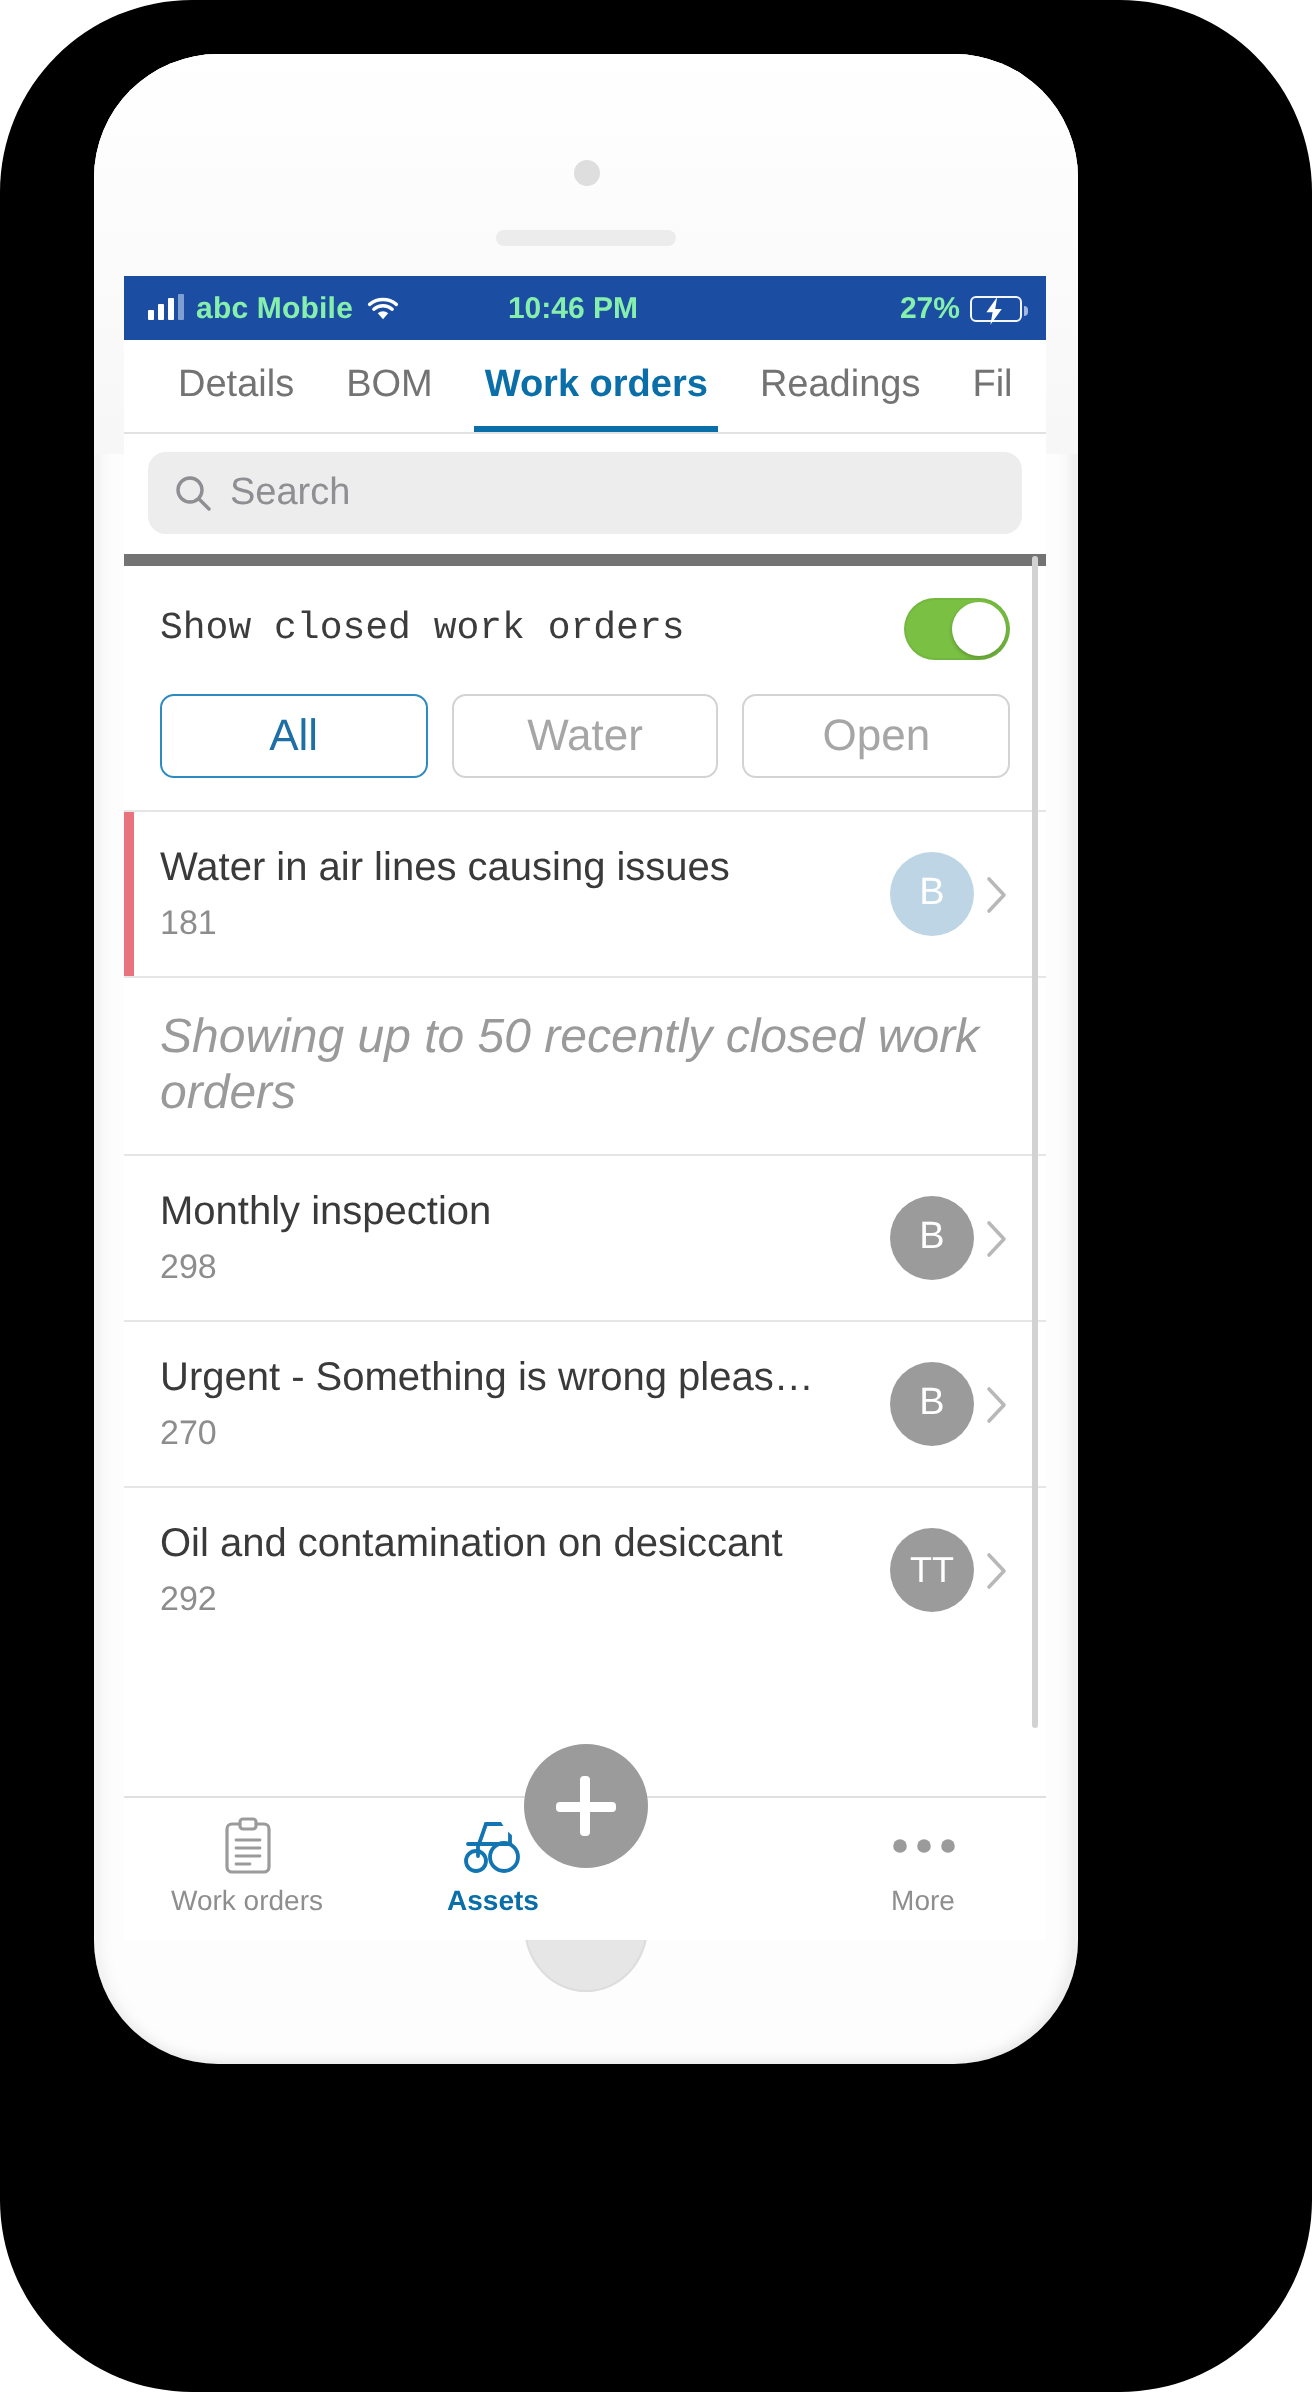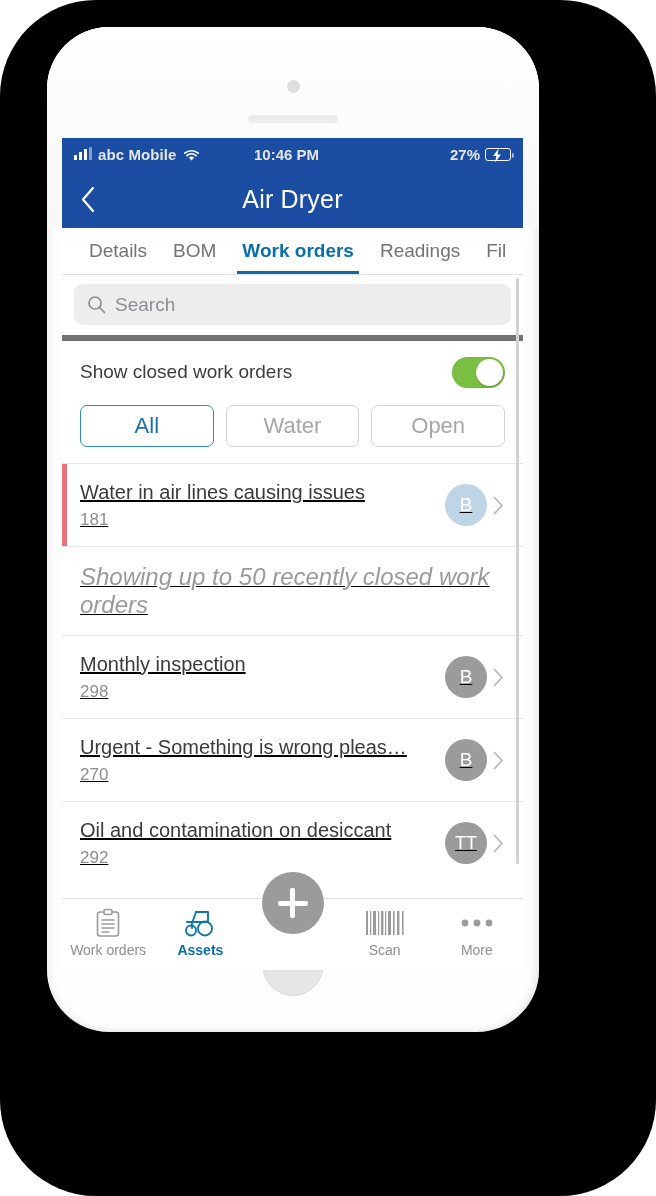--- a/index.html
+++ b/index.html
@@ -64,21 +64,21 @@
     width: 461px; height: 832px;
     background: #ffffff;
     overflow: hidden;
   }
 
   
   .statusbar {
     height: 32px; background: #1b4ea3;
     display: flex; align-items: center;
     padding: 0 12px;
-    color: #e5e5e5; font-size: 15px; font-weight: bold;
+    color: #86efac; font-size: 15px; font-weight: bold;
     position: relative;
   }
   .sb-left { display: flex; align-items: center; gap: 6px; }
   .bars { display: flex; align-items: flex-end; gap: 2px; height: 12px; }
   .bars i { display: block; width: 3px; background: #ffffff; border-radius: .5px; }
   .bars i:nth-child(1){ height: 5px; }
   .bars i:nth-child(2){ height: 8px; }
   .bars i:nth-child(3){ height: 11px; }
   .bars i:nth-child(4){ height: 13px; background: #7f9fd0; }
   .carrier { font-size: 15px; letter-spacing: .1px; }
@@ -151,21 +151,21 @@
     padding: 0 13px;
   }
   .search-ph { font-size: 19px; color: #8e8e93; }
 
   
   .toggle-row {
     height: 62px; background: #ffffff;
     display: flex; align-items: center; justify-content: space-between;
     padding: 0 18px 0 18px;
   }
-  .toggle-label { font-size: 19px; color: #3c3c3c; }
+  .toggle-label { font-size: 19px; color: #3c3c3c; font-family: Liberation Mono, monospace; }
   .switch {
     width: 53px; height: 31px; border-radius: 16px;
     background: #7ac143; position: relative; cursor: pointer;
     box-shadow: inset 0 0 0 1px rgba(0,0,0,.05);
   }
   .switch .knob {
     position: absolute; top: 2px; right: 2px;
     width: 27px; height: 27px; border-radius: 50%;
     background: #ffffff; box-shadow: 0 1px 2px rgba(0,0,0,.25);
   }
@@ -177,21 +177,21 @@
   }
   .chip {
     flex: 1; height: 42px; border-radius: 7px;
     border: 1px solid #d3d3d3; background: #ffffff;
     display: flex; align-items: center; justify-content: center;
     font-size: 22px; color: #a6a6a6; cursor: pointer;
   }
   .chip.active { border-color: #2e8bc0; color: #1d6fa5; }
 
   
-  .list { background: #be185d; text-decoration: underline; }
+  .list { background: #be185d; }
   .row {
     position: relative;
     display: flex; align-items: center;
     padding: 14px 14px 14px 18px;
     border-top: 1px solid #e6e6e6;
     min-height: 83px; cursor: pointer;
     background: #ffffff;
   }
   .row.accent::before {
     content: ""; position: absolute; left: 0; top: 0; bottom: 0;
@@ -301,28 +301,20 @@
       <span class="batt-pct">27%</span>
       <span class="batt">
         <span class="batt-fill"></span>
         <svg class="bolt" width="14" height="15" viewBox="0 0 14 15">
           <path d="M8.6 0.5 L3.2 8.1 h3.1 L5.2 14.4 L10.9 6.5 H7.6 Z" fill="#ffffff"></path>
         </svg>
       </span>
     </div>
   </div>
 
-  <div class="navbar">
-    <div class="back-btn">
-      <svg width="16" height="27" viewBox="0 0 16 27">
-        <path d="M13 2 L3 13.5 L13 25" stroke="#ffffff" stroke-width="2.2" fill="none" stroke-linecap="round" stroke-linejoin="round"></path>
-      </svg>
-    </div>
-    <div class="nav-title">Air Dryer</div>
-  </div>
 
   <div class="tabstrip">
     <div class="tab">Details</div>
     <div class="tab">BOM</div>
     <div class="tab active">Work orders</div>
     <div class="tab">Readings</div>
     <div class="tab">Fil</div>
     <div class="tabstrip-clip"></div>
   </div>
 
@@ -429,37 +421,20 @@
         <path d="M13 4 L9.5 14 H25" stroke="#1275b1" stroke-width="1.9" fill="none" stroke-linejoin="round" stroke-linecap="round"></path>
         <path d="M4 14 h5 v6" stroke="#1275b1" stroke-width="1.9" fill="none" stroke-linejoin="round" stroke-linecap="round"></path>
         <circle cx="8" cy="22.5" r="5" stroke="#1275b1" stroke-width="1.9" fill="none"></circle>
         <circle cx="22" cy="20.5" r="7" stroke="#1275b1" stroke-width="1.9" fill="none"></circle>
       </svg>
       <span class="tabbar-label">Assets</span>
     </div>
 
     <div class="tabbar-spacer"></div>
 
-    <div class="tabbar-item">
-      <svg width="42" height="30" viewBox="0 0 42 30">
-        <g fill="#9b9b9b">
-          <rect x="2" y="3" width="2" height="24"></rect>
-          <rect x="6" y="3" width="1.2" height="24"></rect>
-          <rect x="9" y="3" width="3" height="24"></rect>
-          <rect x="14" y="3" width="1.2" height="24"></rect>
-          <rect x="17" y="3" width="2.4" height="24"></rect>
-          <rect x="21" y="3" width="1.2" height="24"></rect>
-          <rect x="24" y="3" width="3" height="24"></rect>
-          <rect x="29" y="3" width="1.6" height="24"></rect>
-          <rect x="33" y="3" width="2.4" height="24"></rect>
-          <rect x="38" y="3" width="1.6" height="24"></rect>
-        </g>
-      </svg>
-      <span class="tabbar-label">Scan</span>
-    </div>
 
     <div class="tabbar-item">
       <svg width="38" height="30" viewBox="0 0 38 30">
         <circle cx="7" cy="15" r="3.4" fill="#9b9b9b"></circle>
         <circle cx="19" cy="15" r="3.4" fill="#9b9b9b"></circle>
         <circle cx="31" cy="15" r="3.4" fill="#9b9b9b"></circle>
       </svg>
       <span class="tabbar-label">More</span>
     </div>
 

